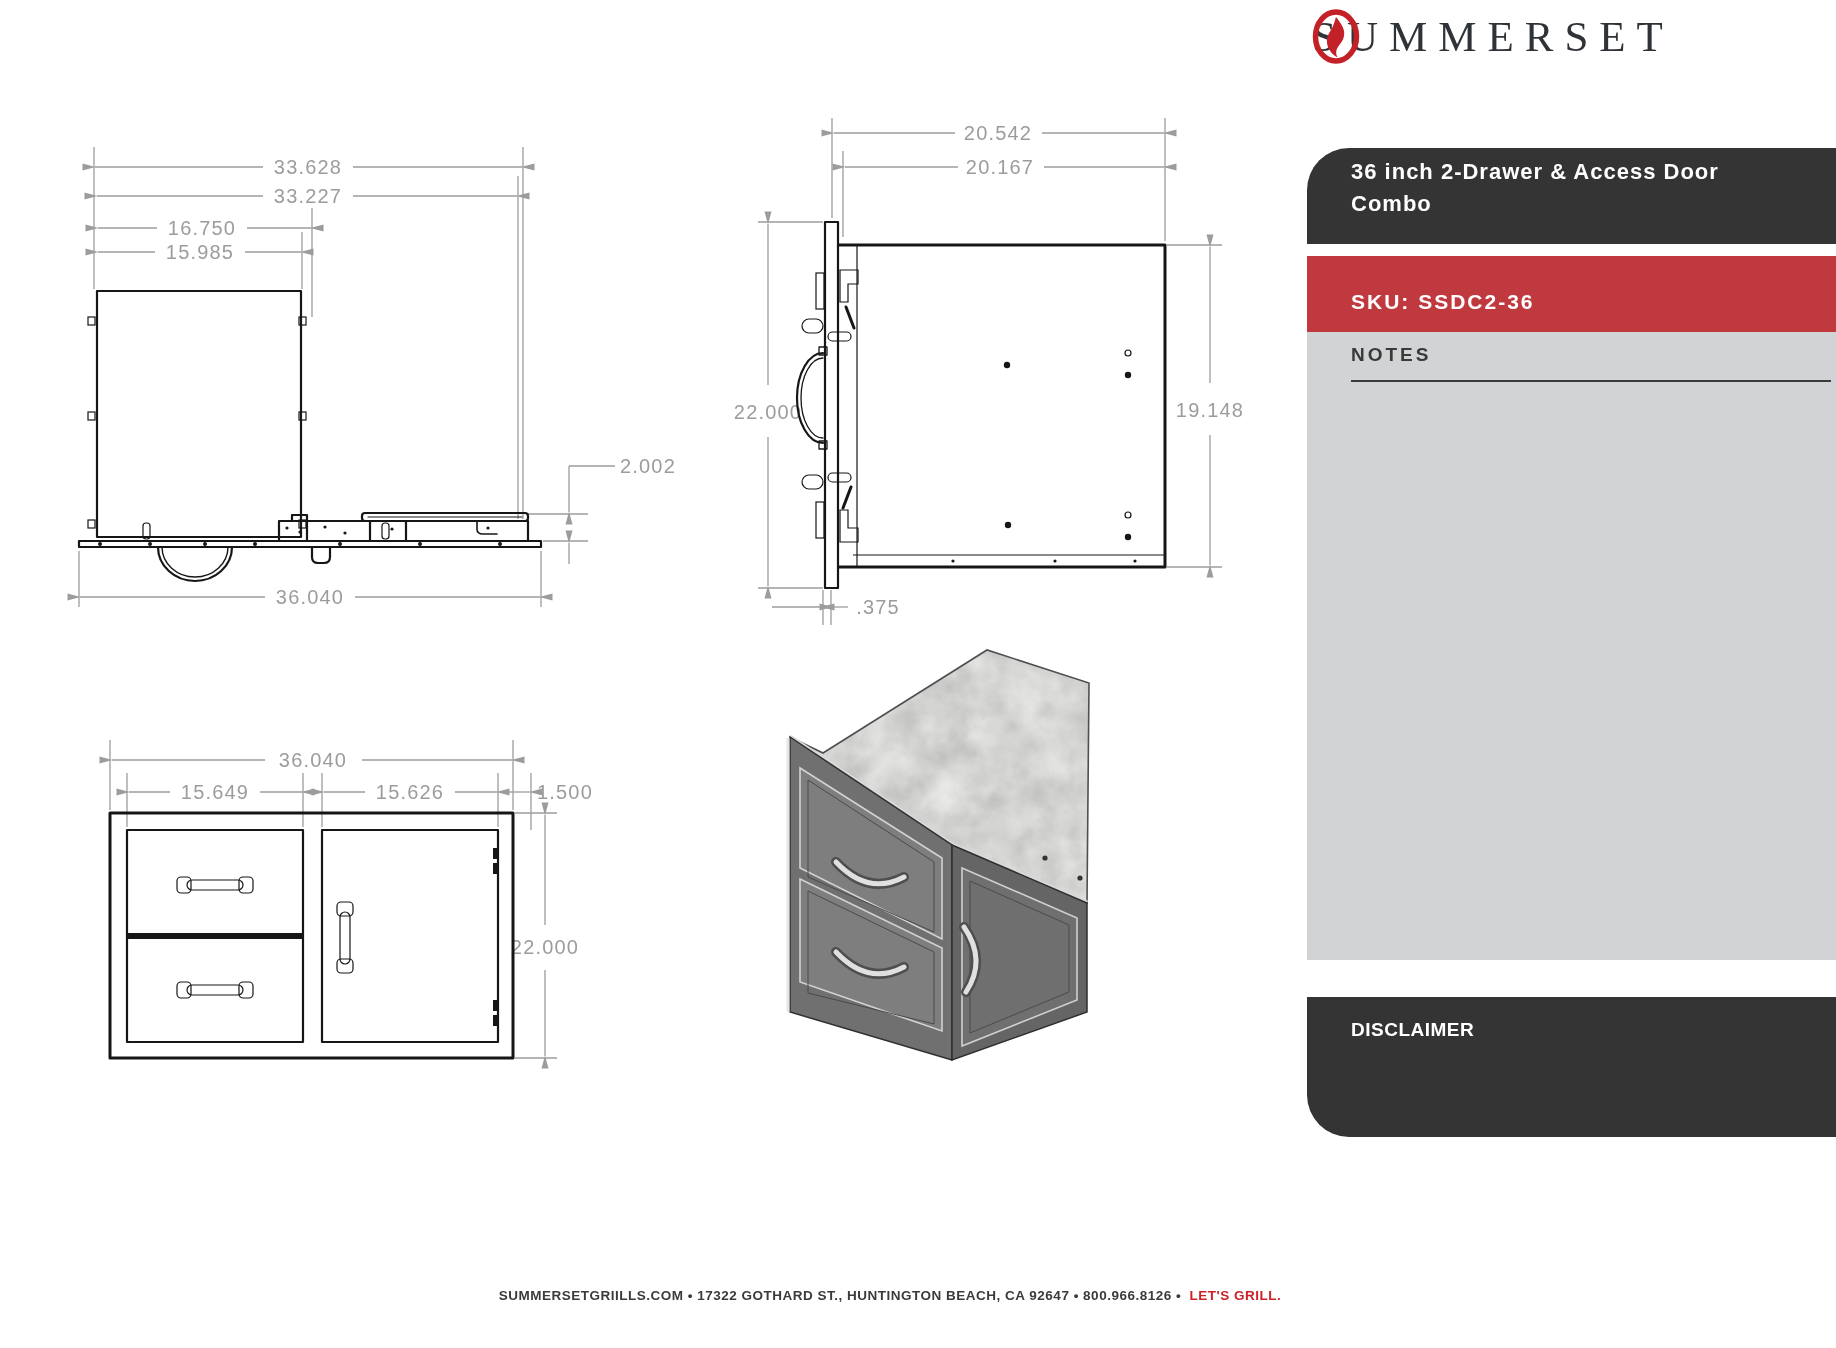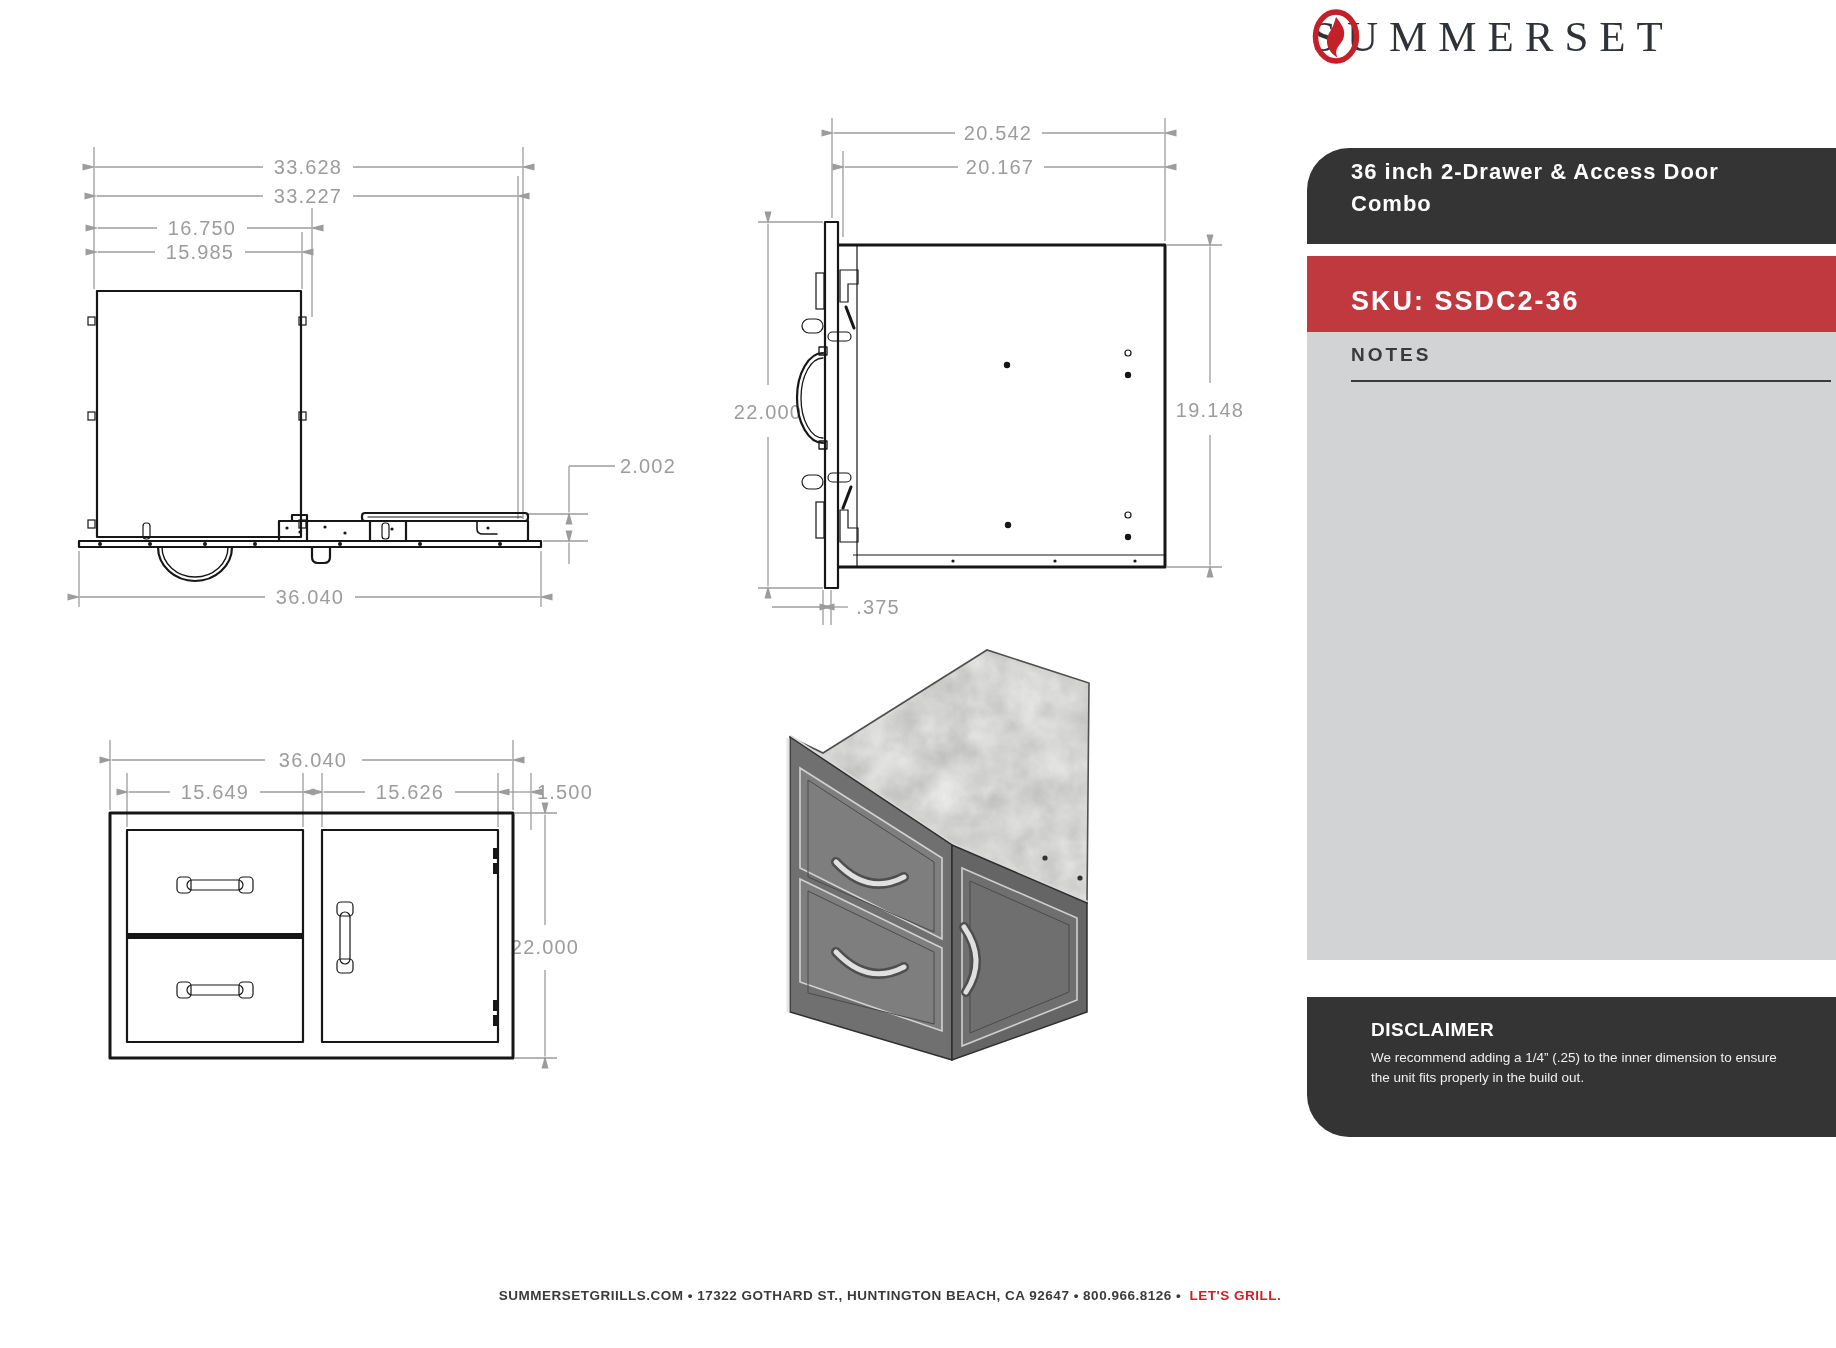--- a/index.html
+++ b/index.html
@@ -9,28 +9,28 @@
   .logo{position:absolute;left:1312px;top:12px;display:flex;align-items:center;gap:14px;}
   .logo-text{font-family:"Liberation Serif",serif;font-size:43px;letter-spacing:11px;
              color:#2f3338;white-space:nowrap;}
   
   .sb-title{position:absolute;left:1307px;top:148px;width:529px;height:96px;
             background:var(--dark);border-radius:42px 0 0 0;box-sizing:border-box;
             padding:8px 40px 0 44px;color:#fff;font-size:22px;font-weight:bold;
             letter-spacing:1px;line-height:1.45;}
   .sb-sku{position:absolute;left:1307px;top:256px;width:529px;height:91px;
           background:var(--accent);box-sizing:border-box;display:flex;align-items:center;
-          padding-left:44px;color:#fff;font-size:27px;font-weight:bold;letter-spacing:2px;}
+          padding-left:44px;color:#fff;font-size:21px;font-weight:bold;letter-spacing:2px;}
   .sb-notes{position:absolute;left:1307px;top:332px;width:569px;height:628px;
             background:var(--notes_bg);box-sizing:border-box;padding:12px 45px 0 44px;}
   .sb-notes-label{color:#3a3a3a;font-size:19px;font-weight:bold;letter-spacing:3px;}
   .sb-notes-rule{border:none;border-top:2.5px solid #3a3a3a;margin:14px 0 0 0;}
   .sb-disc{position:absolute;left:1307px;top:997px;width:529px;height:140px;
            background:var(--dark);border-radius:0 0 0 42px;box-sizing:border-box;
-           padding:22px 45px 0 64px;color:#fff;}
+           padding:22px 45px 0 44px;color:#fff;}
   .sb-disc-title{font-size:19px;font-weight:bold;letter-spacing:0.5px;}
   .sb-disc-body{font-size:13.5px;color:#efefef;line-height:1.5;margin-top:7px;max-width:440px;}
   
   .footer{position:absolute;top:1288px;left:890px;transform:translateX(-50%);
           white-space:nowrap;font-size:13.5px;font-weight:bold;letter-spacing:0.5px;
           color:#3b3b3b;text-align:center;}
   .footer .tag{color:var(--footer_red);margin-left:4px;}
   
   svg{position:absolute;overflow:visible;}
   .dim{font-family:"Liberation Sans",sans-serif;font-size:20px;fill:var(--dim_gray);
@@ -60,21 +60,20 @@
   </div>
   <div class="sb-sku">
     <span>SKU: SSDC2-36</span>
   </div>
   <div class="sb-notes">
     <div class="sb-notes-label">NOTES</div>
     <hr class="sb-notes-rule">
   </div>
   <div class="sb-disc">
     <div class="sb-disc-title">DISCLAIMER</div>
-    <div class="sb-disc-body">We recommend adding a 1/4” (.25) to the inner dimension to ensure the unit fits properly in the build out.</div>
   </div>
 
   <div class="footer">
     <span>SUMMERSETGRIILLS.COM • 17322 GOTHARD ST., HUNTINGTON BEACH, CA 92647 • 800.966.8126 •</span>
     <span class="tag">LET'S GRILL.</span>
   </div>
 
   <svg style="left:40px;top:100px;" width="640" height="540" viewBox="0 0 640 540">
     <defs>
       <marker id="ahA" markerUnits="userSpaceOnUse" markerWidth="14" markerHeight="10" refX="0.5" refY="4" orient="auto" viewBox="0 0 14 8">

